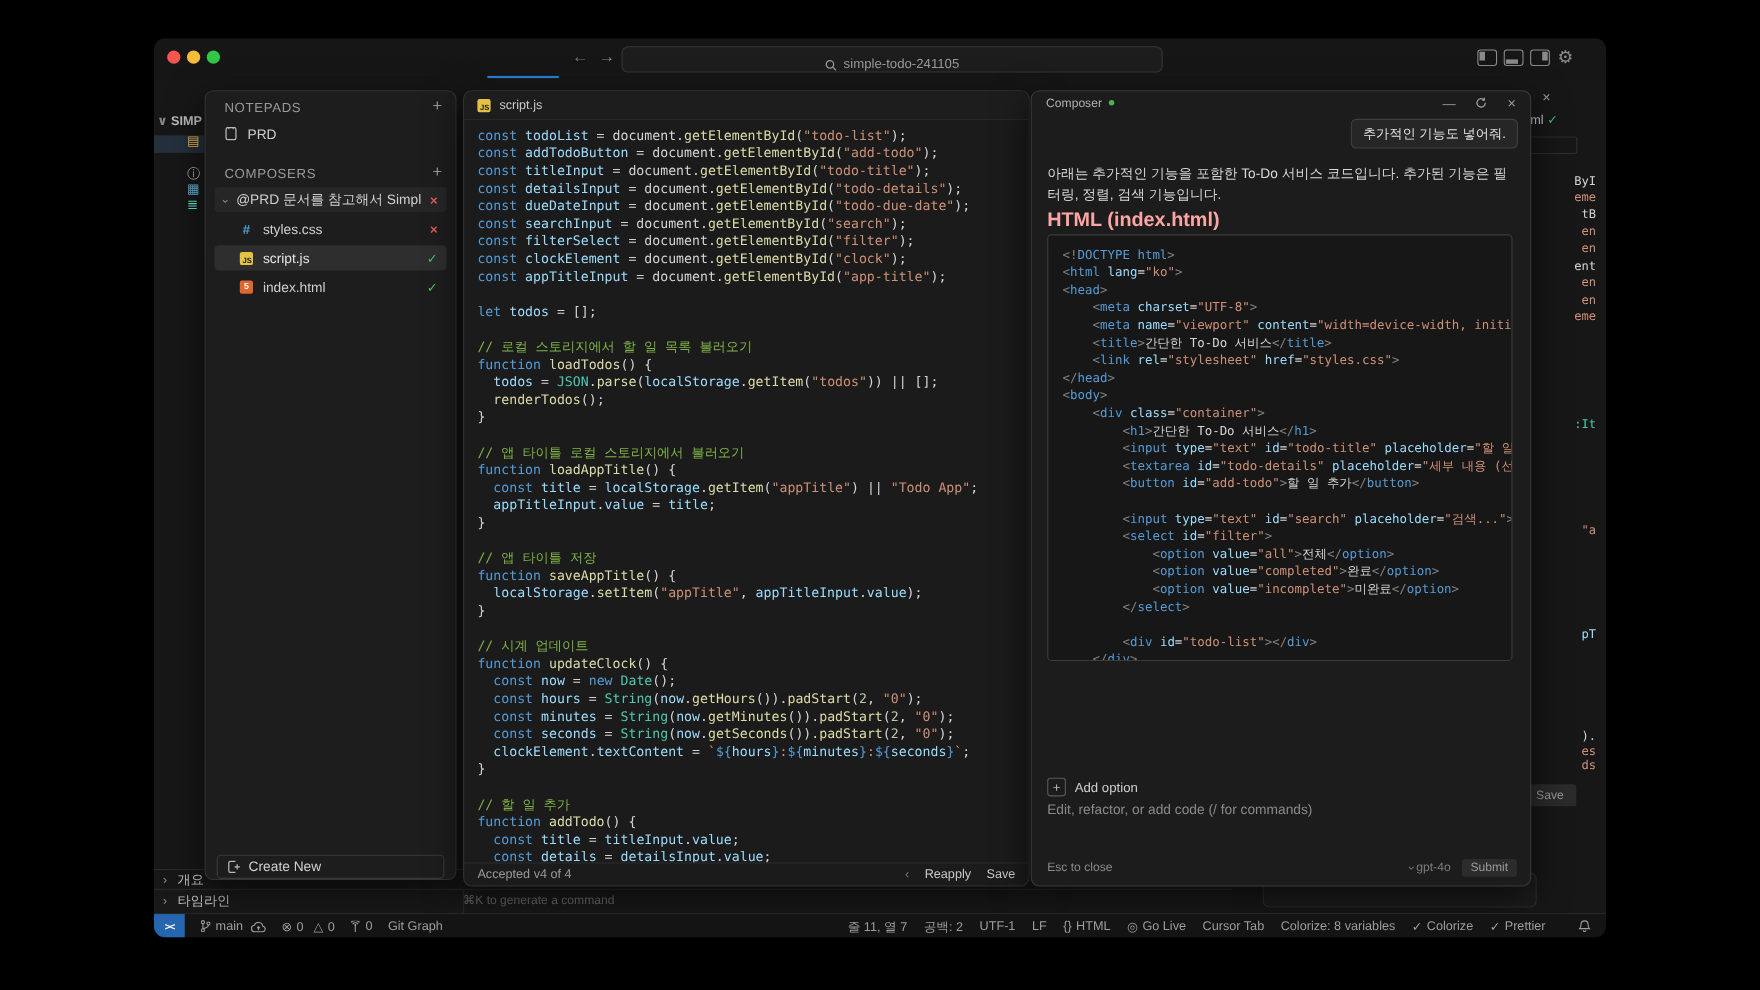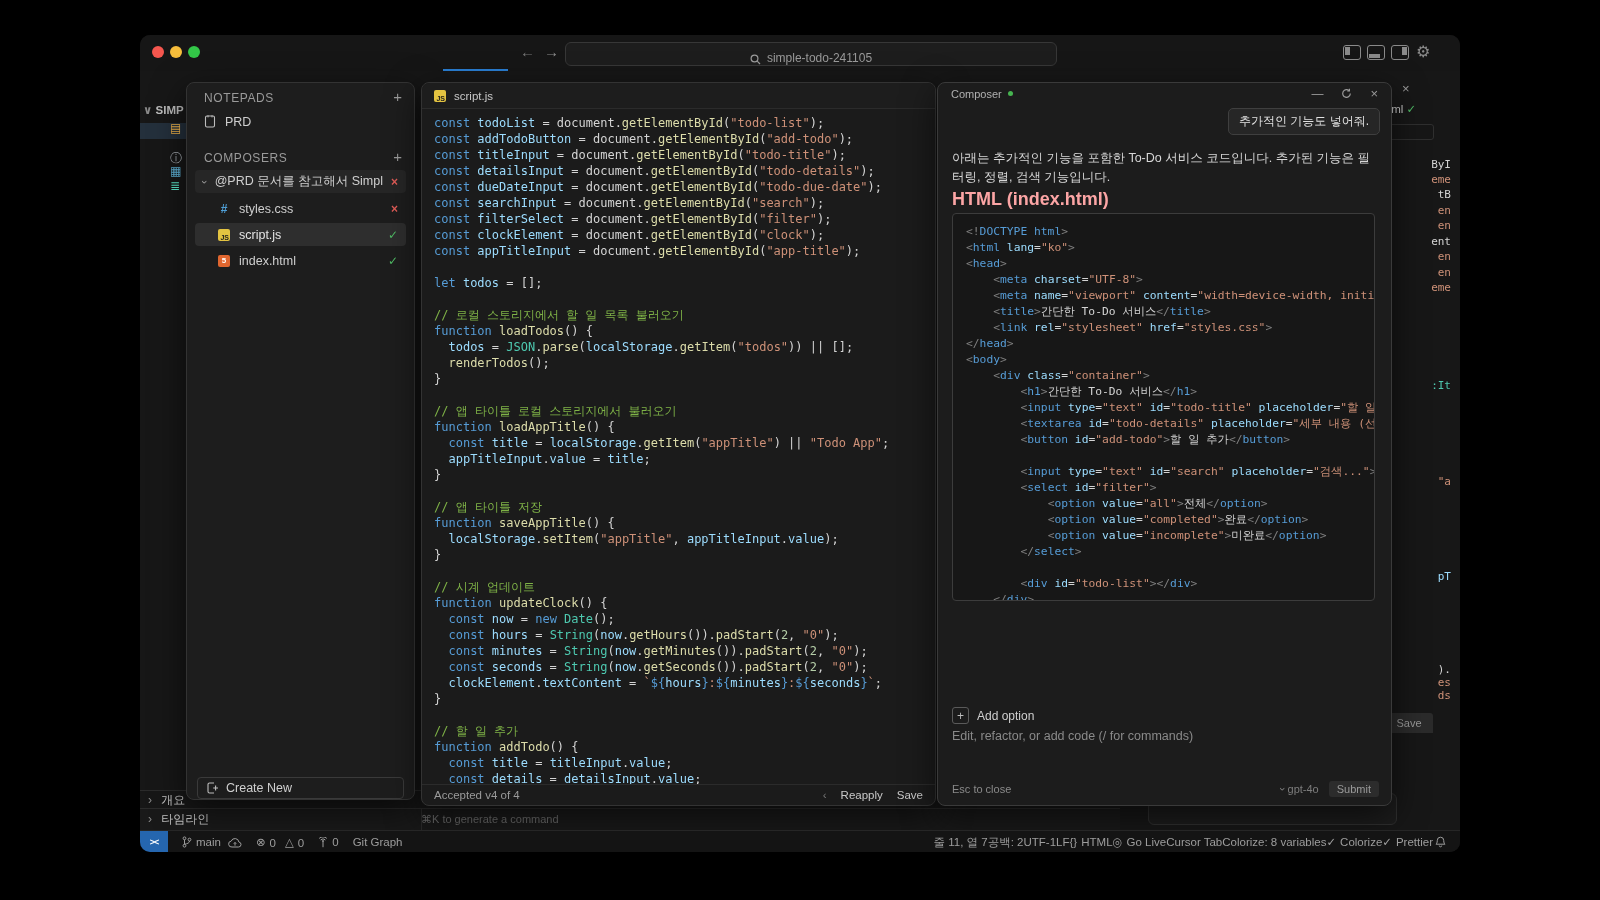--- a/index.html
+++ b/index.html
@@ -80,21 +80,21 @@
            padding:0 12px 0 14px;box-sizing:border-box;font-size:11px;color:#8a8a8a;}
   .cbottom .sp{flex:1;}
   .chip{background:#2c2c2c;border-radius:3px;padding:2px 8px;color:#9a9a9a;margin-left:10px;}
   .chev-d{display:inline-block;transform:rotate(90deg);font-size:11px;}
   
   .statusbar{position:absolute;left:0;right:0;top:795px;height:22px;background:#141414;border-top:1px solid #262626;
              display:flex;align-items:center;color:#9d9d9d;font-size:11.5px;}
   .remote{width:28px;height:22px;background:#2566af;color:#fff;display:flex;align-items:center;justify-content:center;
           font-size:9px;font-weight:bold;letter-spacing:-1px;}
   .sbitem{display:flex;align-items:flex-end;gap:4px;margin-left:14px;white-space:nowrap;}
-  .sbright{margin-left:auto;display:flex;align-items:center;margin-right:2px;white-space:nowrap;}
+  .sbright{margin-left:auto;display:flex;align-items:center;gap:15px;margin-right:30px;white-space:nowrap;}
   .sbright .it{display:flex;align-items:center;gap:4px;}
   svg{display:block;}
 </style>
 </head>
 <body>
 
 <div class="stage">
   <div class="window">
 
     <div class="titlebar">

